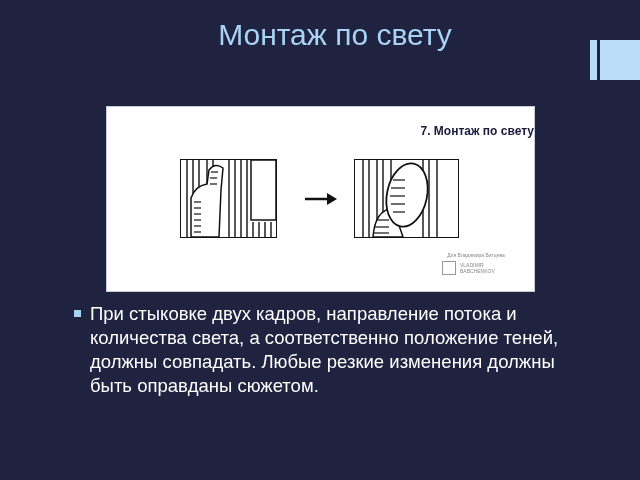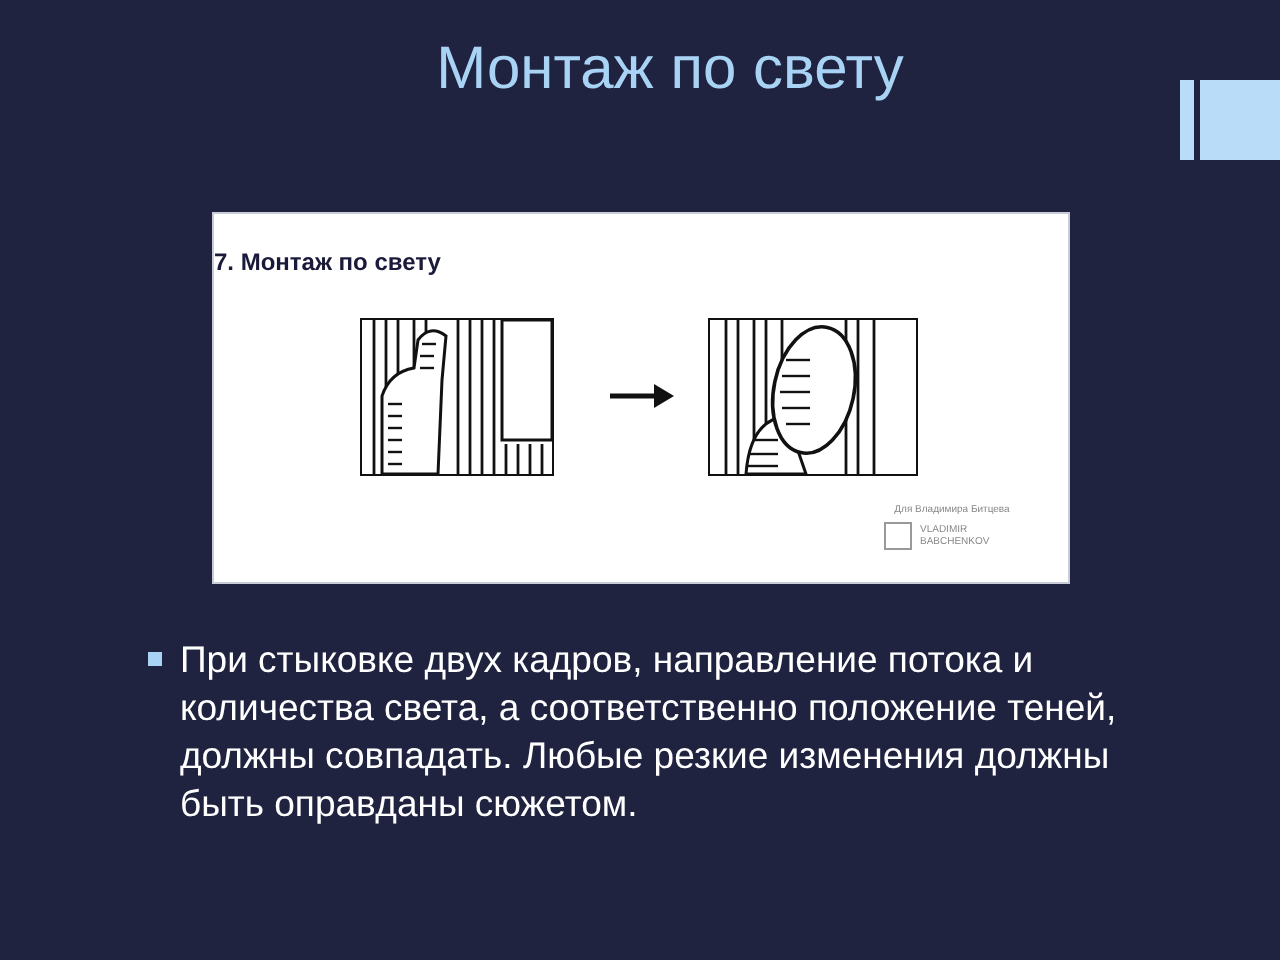--- a/index.html
+++ b/index.html
@@ -20,30 +20,30 @@
     }
     .deco-bar2 {
       position: absolute; left: 600px; top: 40px; width: 40px; height: 40px;
       background: #b9dcf8;
     }
     .picture {
       position: absolute; left: 106px; top: 106px; width: 427px; height: 184px;
       background: #ffffff; border: 1px solid #c8ccd8;
     }
     .pic-title {
-      position: absolute; left: 0; width: 100%; top: 17px; text-align: left;
+      position: absolute; left: 0; width: 100%; top: 17px; text-align: right;
       color: #1a1a3a; font-weight: bold; font-size: 12px;
     }
     .frame { position: absolute; border: 1.5px solid #111; background: #fff; overflow: hidden; }
     .frame1 { left: 73px; top: 52px; width: 95px; height: 77px; }
     .frame2 { left: 247px; top: 52px; width: 103px; height: 77px; }
     .arrow { position: absolute; left: 198px; top: 84px; }
     .logo { position: absolute; left: 335px; top: 145px; width: 68px; height: 36px; color: #888; font-size: 5px; }
     .bullets {
-      position: absolute; left: 74px; top: 318px; width: 500px;
+      position: absolute; left: 74px; top: 302px; width: 500px;
       color: #ffffff; font-size: 18.5px; line-height: 24px;
     }
     .bullet-row { display: flex; }
     .bullet-mark {
       width: 7px; height: 7px; background: #a9d3f5; margin-top: 8px; margin-right: 9px; flex-shrink: 0;
     }
   </style>
 </head>
 <body>
 

